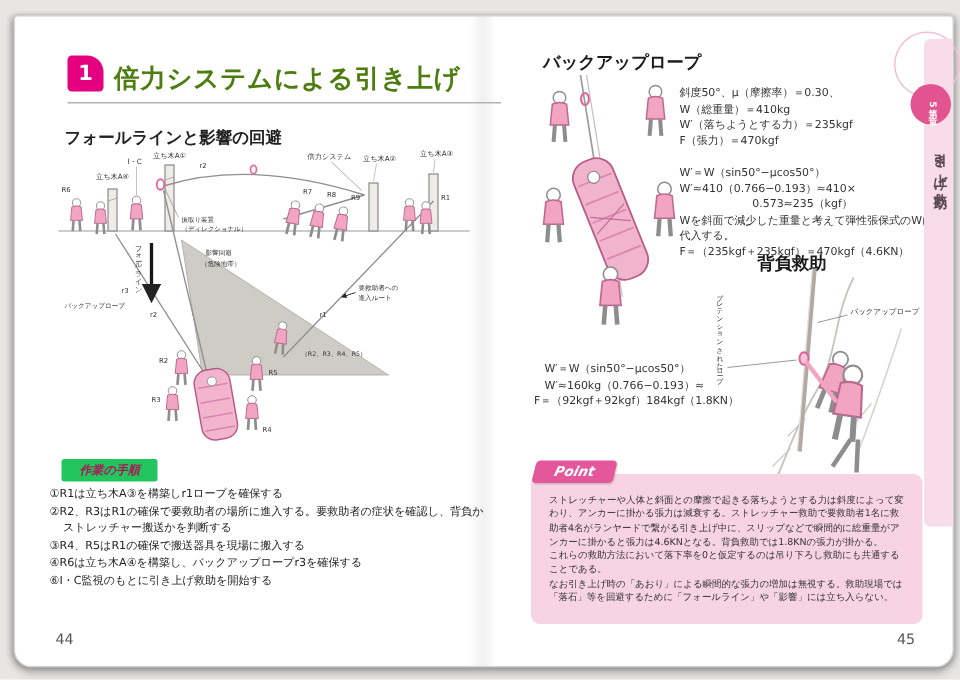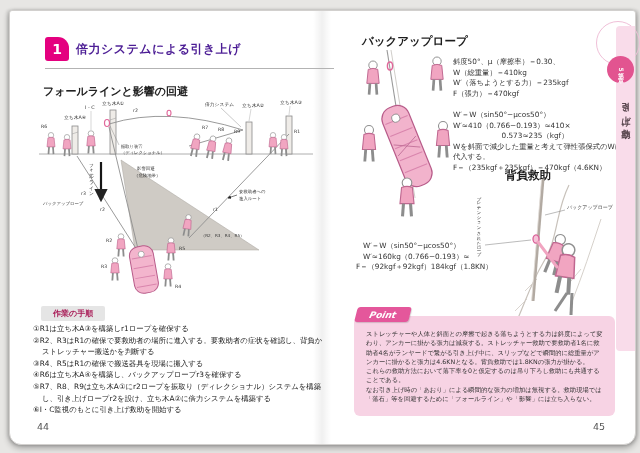--- a/index.html
+++ b/index.html
@@ -15,31 +15,31 @@
     background:#ffffff;border:1px solid #d2d0ce;
     border-radius:3px 3px 12px 12px;
     box-shadow:0 3px 6px rgba(0,0,0,.30), 2px 0 3px rgba(0,0,0,.12), -2px 0 3px rgba(0,0,0,.12);
   }
   .gutter{left:303px;top:0;width:18px;height:433px;
     background:linear-gradient(90deg,rgba(0,0,0,0),rgba(0,0,0,.06) 50%,rgba(0,0,0,0));}
   
   .num-box{left:35px;top:26px;width:24px;height:24px;background:#e4007f;color:#fff;
     border-radius:3px 11px 3px 3px;font-weight:bold;font-size:14px;
     display:flex;align-items:center;justify-content:center;}
-  .page-title{left:66px;top:30px;font-size:12px;font-weight:bold;color:#4c1d95;letter-spacing:.5px;}
+  .page-title{left:66px;top:30px;font-size:17px;font-weight:bold;color:#4d7c0f;letter-spacing:.5px;}
   .header-rule{left:35px;top:57px;width:289px;border-top:1.5px solid #b3b3b3;}
   .section-title{left:33px;top:73px;font-size:11px;font-weight:bold;color:#222;}
   
-  .proc-label{left:31px;top:295px;background:#e5e5e5;color:#a81a56;font-size:8px;font-weight:bold;
-    padding:2px 12px;border-radius:2px;}
+  .proc-label{left:31px;top:295px;background:#22c55e;color:#a81a56;font-size:8px;font-weight:bold;
+    padding:2px 12px;border-radius:2px;font-style:italic;}
   .steps{left:23px;top:312px;width:296px;font-size:7.4px;line-height:11.6px;color:#222;}
   .step{padding-left:9px;text-indent:-9px;}
   .pagenum{font-size:9.5px;color:#555;}
   .pn-left{left:27px;top:410px;}
-  .pn-right{left:583px;top:410px;width:22px;text-align:left;}
+  .pn-right{left:583px;top:410px;width:22px;text-align:center;}
   
   .s-title{left:352px;top:23px;font-size:11.5px;font-weight:bold;color:#1c1c1c;}
   .formula{font-size:7.3px;line-height:10.6px;color:#333;}
   .given{left:443px;top:46px;width:174px;}
   .calcblock{left:443px;top:99px;width:176px;}
   .c-title{left:495px;top:157px;font-size:11.5px;font-weight:bold;color:#1c1c1c;}
   .c-calc{left:346px;top:230px;width:150px;}
   .tr{text-align:center;padding-right:12px;}
   .ml{padding-left:7px;}
   
@@ -179,21 +179,20 @@
     <text x="142" y="152" font-size="4.6">R5</text>
     <text x="138" y="190" font-size="4.6">R4</text>
   </svg>
 
   <div class="abs proc-label">作業の手順</div>
   <div class="abs steps">
     <div class="step">①R1は立ち木A③を構築しr1ロープを確保する</div>
     <div class="step">②R2、R3はR1の確保で要救助者の場所に進入する。要救助者の症状を確認し、背負かストレッチャー搬送かを判断する</div>
     <div class="step">③R4、R5はR1の確保で搬送器具を現場に搬入する</div>
     <div class="step">④R6は立ち木A④を構築し、バックアップロープr3を確保する</div>
-    <div class="step">⑤R7、R8、R9は立ち木A①にr2ロープを振取り（ディレクショナル）システムを構築し、引き上げロープr2を設け、立ち木A②に倍力システムを構築する</div>
     <div class="step">⑥I・C監視のもとに引き上げ救助を開始する</div>
   </div>
   <div class="abs pagenum pn-left">44</div>
 
   <div class="abs s-title">バックアップロープ</div>
 
   <svg class="abs" style="left:347px;top:39px" width="100" height="195" viewBox="0 0 100 195">
     <line x1="30" y1="0" x2="54" y2="150" stroke="#9a9a9a" stroke-width="1.1"></line>
     <line x1="34" y1="0" x2="58" y2="148" stroke="#c4c0bb" stroke-width="0.8"></line>
     <ellipse cx="33" cy="16" rx="2.6" ry="4" fill="none" stroke="#e0679a" stroke-width="1.4"></ellipse>

